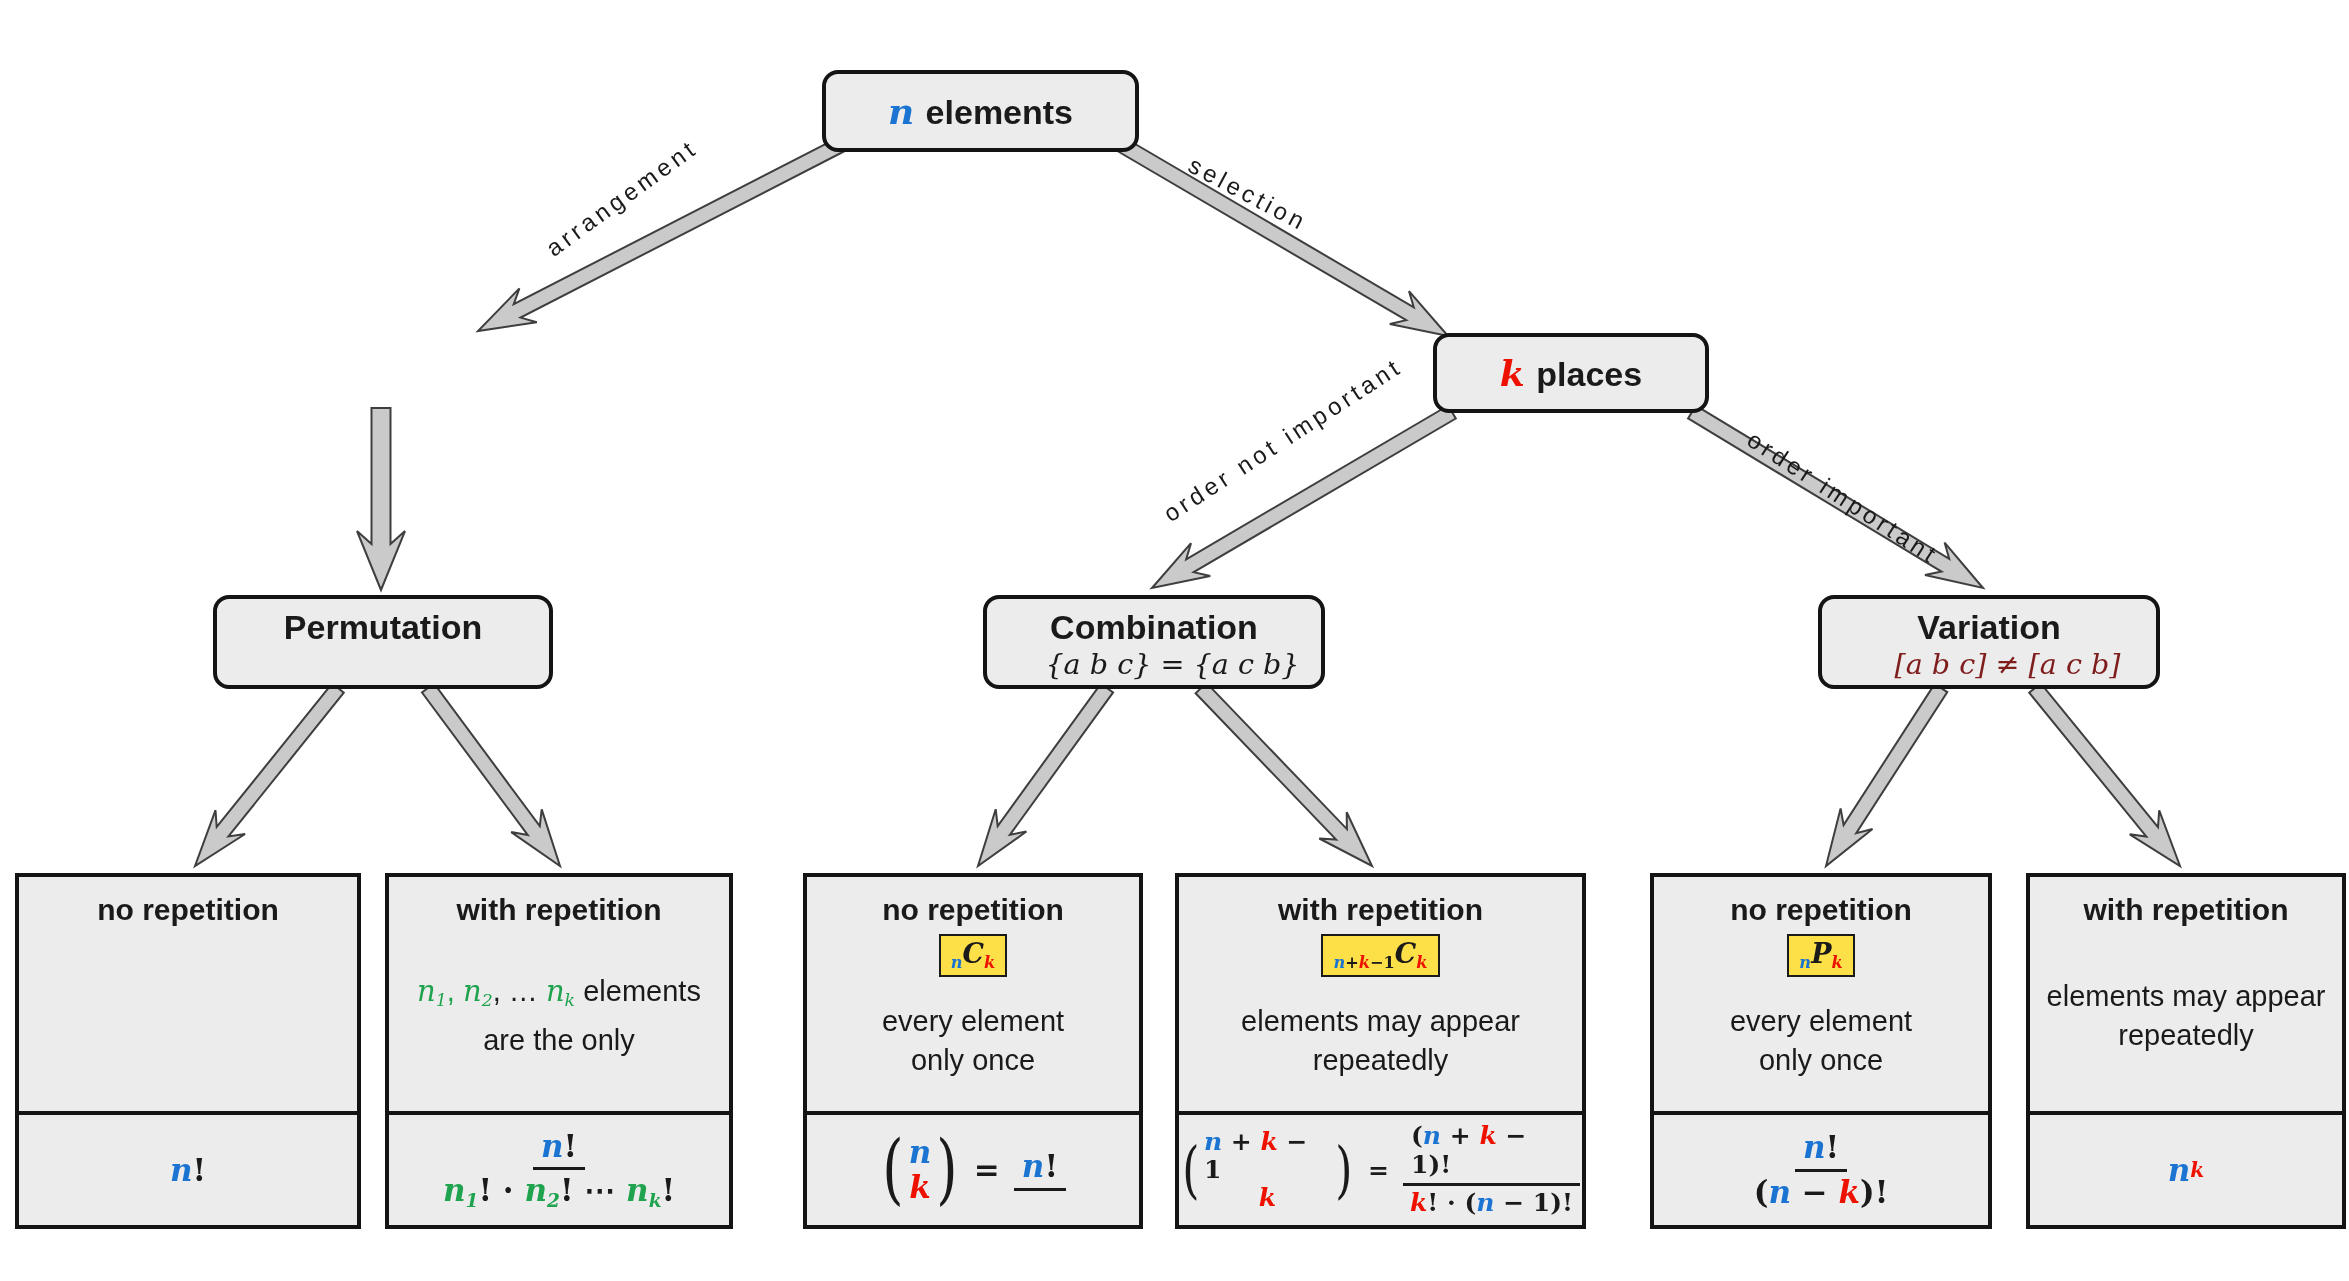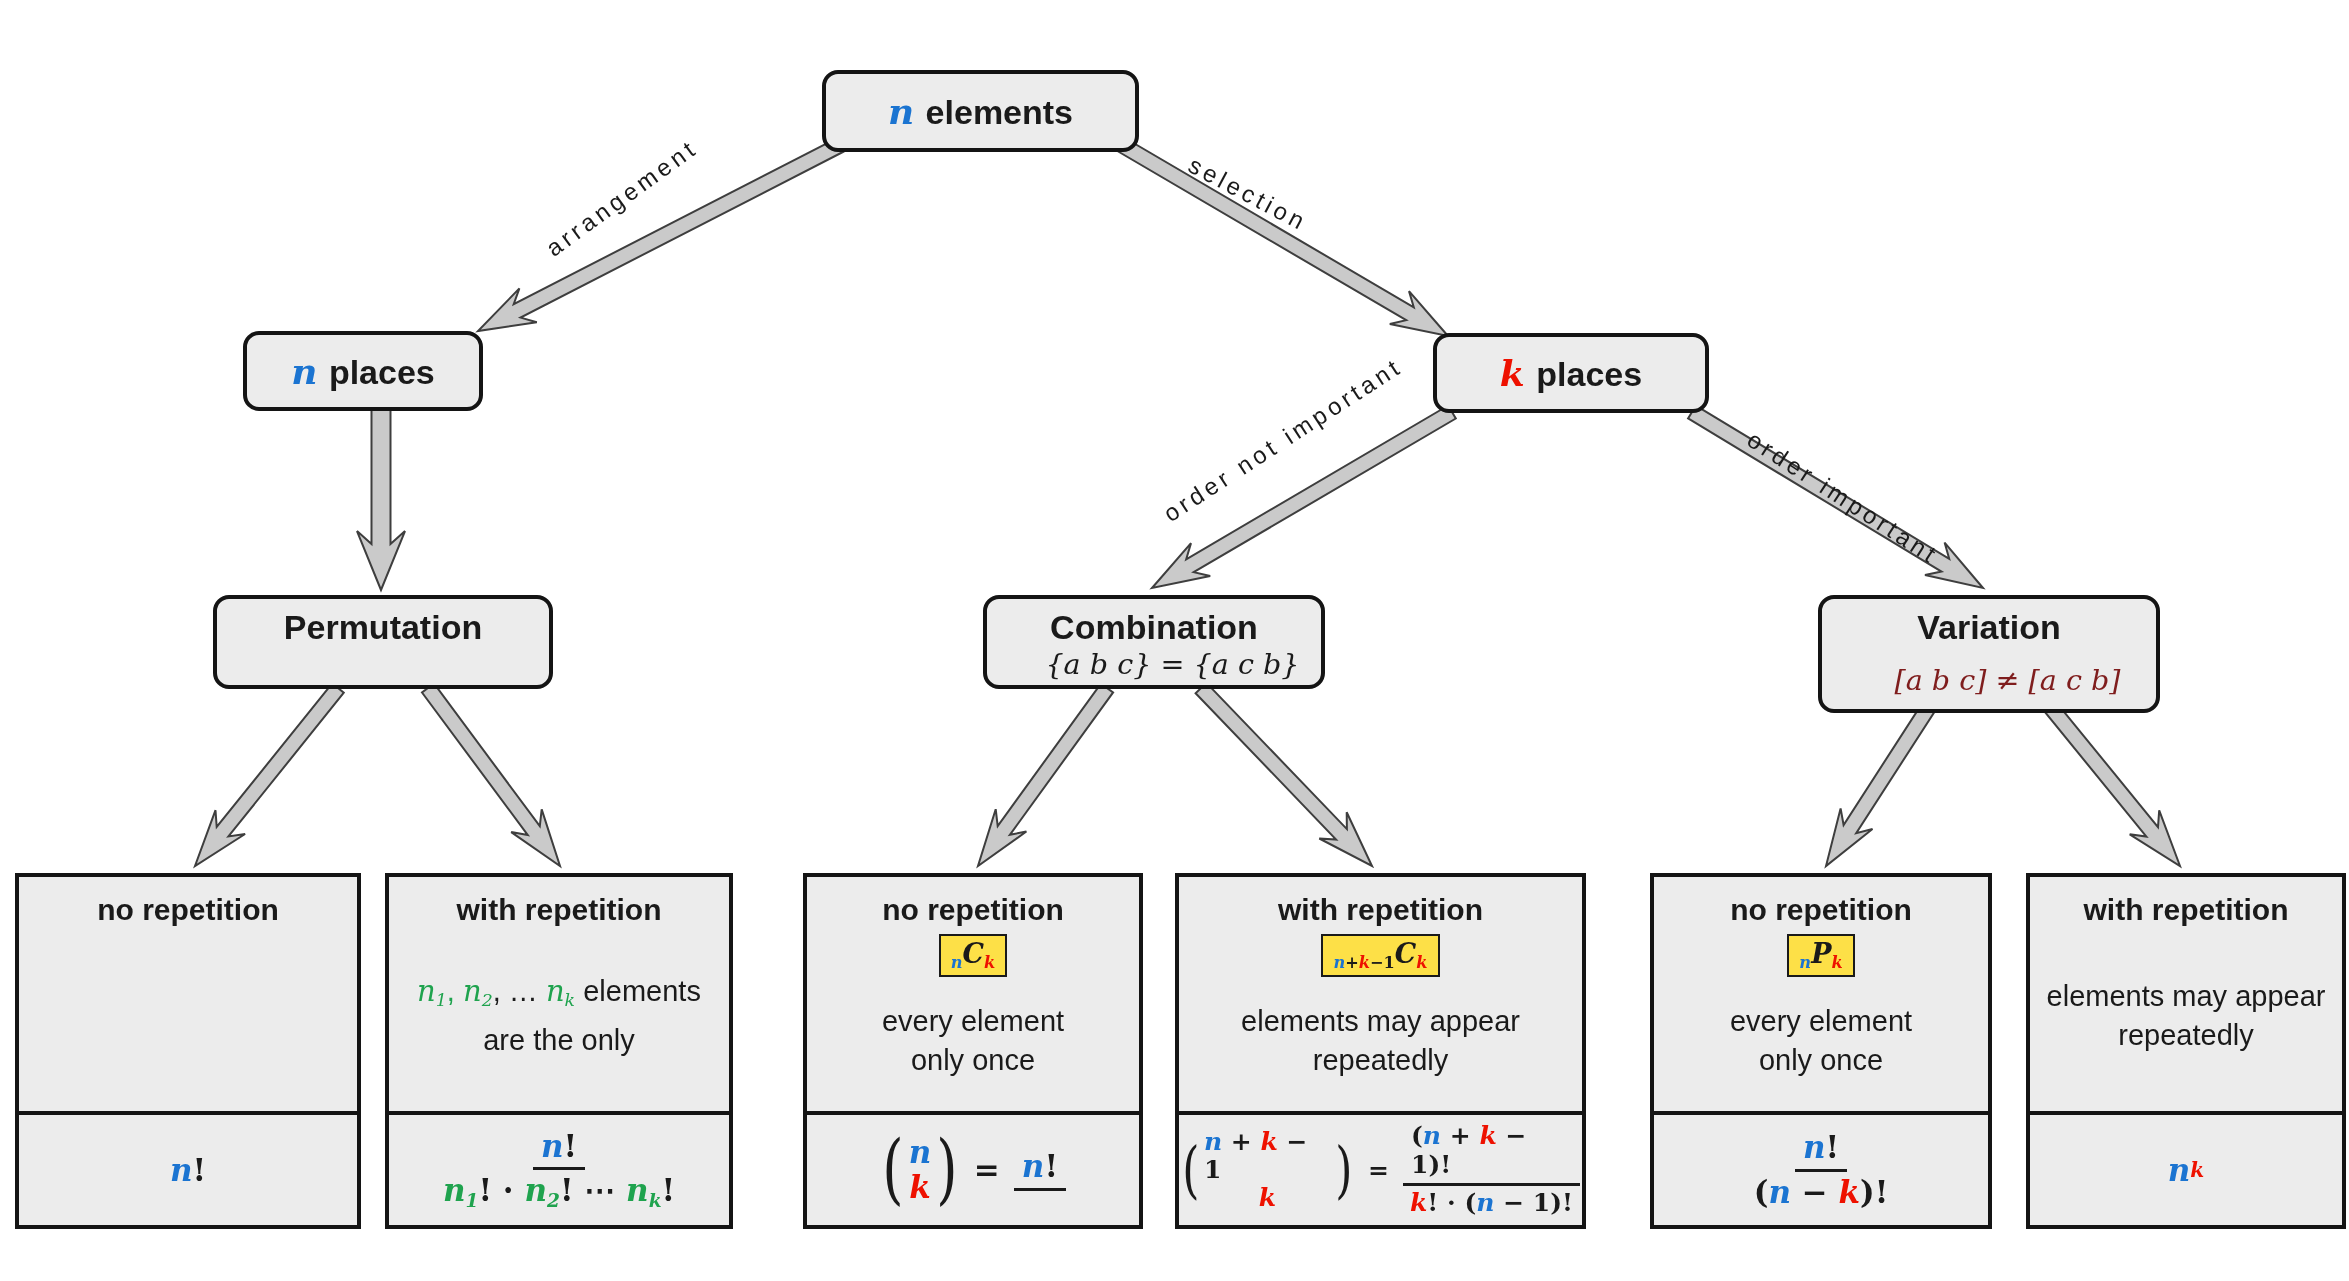--- a/index.html
+++ b/index.html
@@ -11,21 +11,21 @@
   .node{position:absolute;background:#ECECEC;border:4px solid #141414;border-radius:16px;
         display:flex;align-items:center;justify-content:center;
         font-weight:bold;font-size:34px;box-sizing:border-box;white-space:nowrap;}
   .node .mv{font-size:1.06em;padding-right:2px;}
   .bx-root    {left:822px; top:70px;  width:317px; height:82px;}
   .bx-nplaces {left:243px; top:331px; width:240px; height:80px;}
   .bx-kplaces {left:1433px;top:333px; width:276px; height:80px;}
   .mid{flex-direction:column;justify-content:flex-start;padding-top:8px;}
   .bx-perm {left:213px; top:595px; width:340px; height:94px;}
   .bx-comb {left:983px; top:595px; width:342px; height:94px;}
-  .bx-vari {left:1818px;top:595px; width:342px; height:118px;gap:16px;}
+  .bx-vari {left:1818px;top:595px; width:342px; height:94px;}
   .node-title{line-height:40px;}
   .node-sub{font-family:"DejaVu Serif",serif;font-weight:normal;font-style:italic;
             font-size:27px;line-height:32px;min-height:32px;margin-top:1px;margin-left:39px;}
 
   
   .mv{font-family:"DejaVu Serif",serif;font-style:italic;}
   .sub{font-size:0.6em;vertical-align:-0.3em;}
   .sup{font-size:0.65em;vertical-align:0.55em;}
 
   
@@ -84,23 +84,20 @@
 
   <div class="edge-label lbl-arrangement">arrangement</div>
   <div class="edge-label lbl-selection">selection</div>
   <div class="edge-label lbl-order-not">order not important</div>
   <div class="edge-label lbl-order">order important</div>
 
   <div class="node bx-root">
     <span><span class="mv" style="color: rgb(27, 116, 209);">n</span><span style="color: rgb(26, 26, 26);"> elements</span></span>
   </div>
 
-  <div class="node bx-nplaces">
-    <span><span class="mv" style="color: rgb(27, 116, 209);">n</span><span style="color: rgb(26, 26, 26);"> places</span></span>
-  </div>
   <div class="node bx-kplaces">
     <span><span class="mv" style="color: rgb(238, 17, 0);">k</span><span style="color: rgb(26, 26, 26);"> places</span></span>
   </div>
 
   <div class="node mid bx-perm">
     <div class="node-title">Permutation</div>
     <div class="node-sub"></div>
   </div>
   <div class="node mid bx-comb">
     <div class="node-title">Combination</div>

